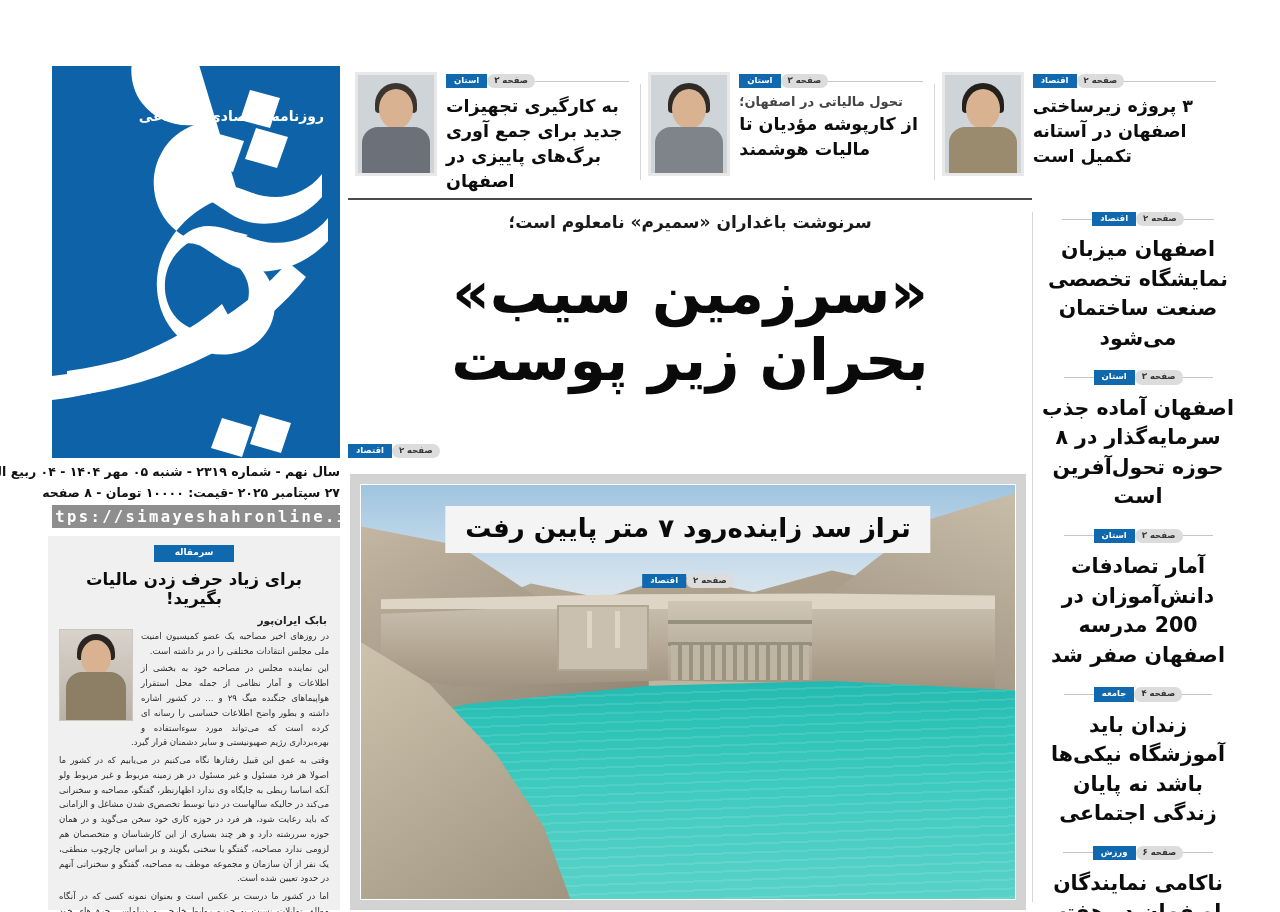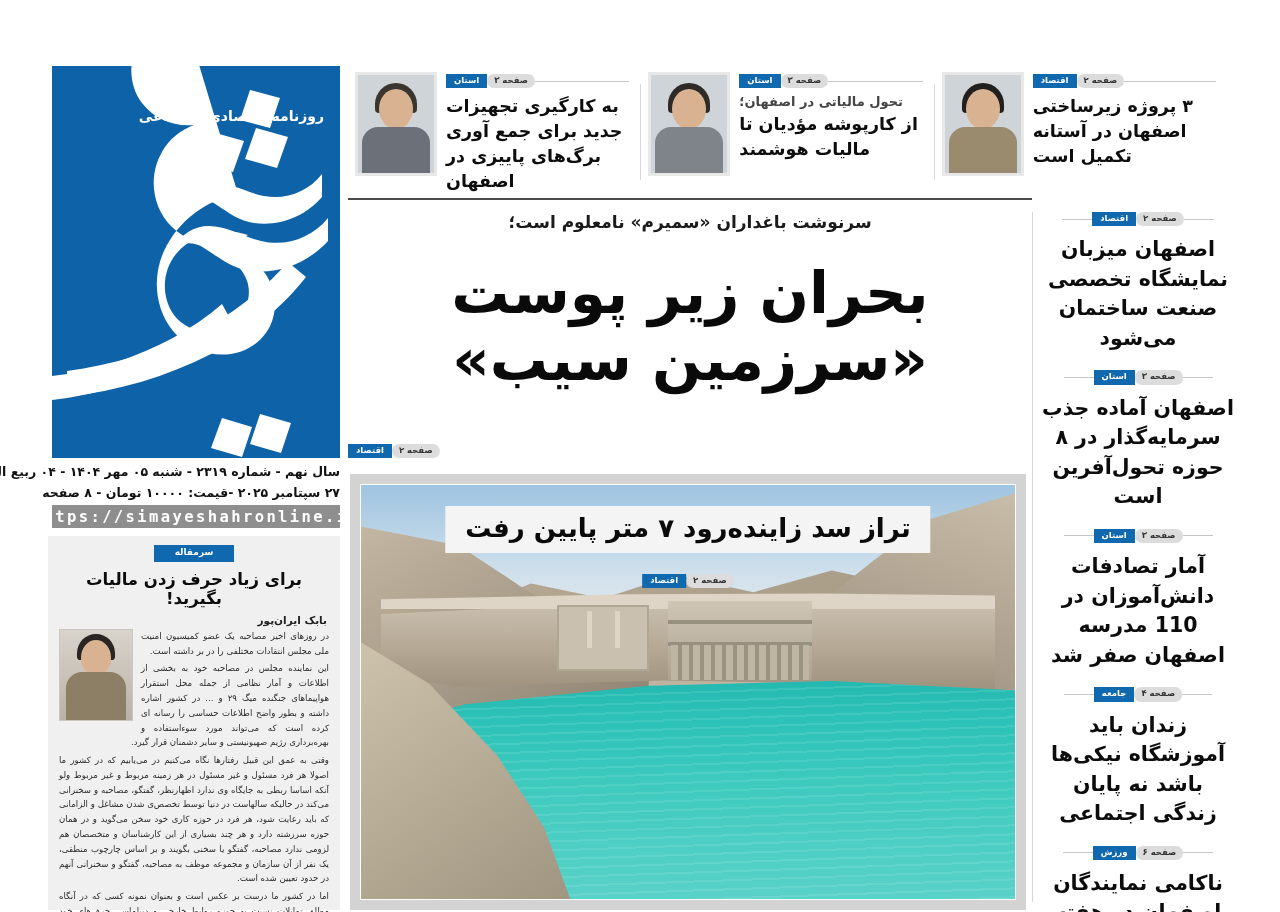--- a/index.html
+++ b/index.html
@@ -352,22 +352,22 @@
         </div>
         <div class="teaser-head">۳ پروژه زیرساختی اصفهان در آستانه تکمیل است</div>
       </div>
     </div>
 
   </div>
   <div class="strip-rule"></div>
 
   <div class="lead">
     <div class="lead-kicker">سرنوشت باغداران «سمیرم» نامعلوم است؛</div>
+    <div class="lead-head">«سرزمین سیب»</div>
     <div class="lead-head">بحران زیر پوست</div>
-    <div class="lead-head">«سرزمین سیب»</div>
     <div class="lead-tagrow">
       <span class="tag-sec">اقتصاد</span>
       <span class="tag-page">صفحه ۲</span>
     </div>
   </div>
 
   <div class="photoblock">
     <div class="photo">
       <div class="sky"></div>
       <div class="ridge-far"></div>
@@ -414,21 +414,21 @@
       <div class="side-head">اصفهان آماده جذب سرمایه‌گذار در ۸ حوزه تحول‌آفرین است</div>
     </div>
 
     <div class="side-item">
       <div class="side-tagrow">
         <span class="rl"></span>
         <span class="tag-sec">استان</span>
         <span class="tag-page">صفحه ۳</span>
         <span class="rl"></span>
       </div>
-      <div class="side-head">آمار تصادفات دانش‌آموزان در 110 مدرسه اصفهان صفر شد</div>
+      <div class="side-head">آمار تصادفات دانش‌آموزان در 200 مدرسه اصفهان صفر شد</div>
     </div>
 
     <div class="side-item">
       <div class="side-tagrow">
         <span class="rl"></span>
         <span class="tag-sec">جامعه</span>
         <span class="tag-page">صفحه ۴</span>
         <span class="rl"></span>
       </div>
       <div class="side-head">زندان باید آموزشگاه نیکی‌ها باشد نه پایان زندگی اجتماعی</div>

